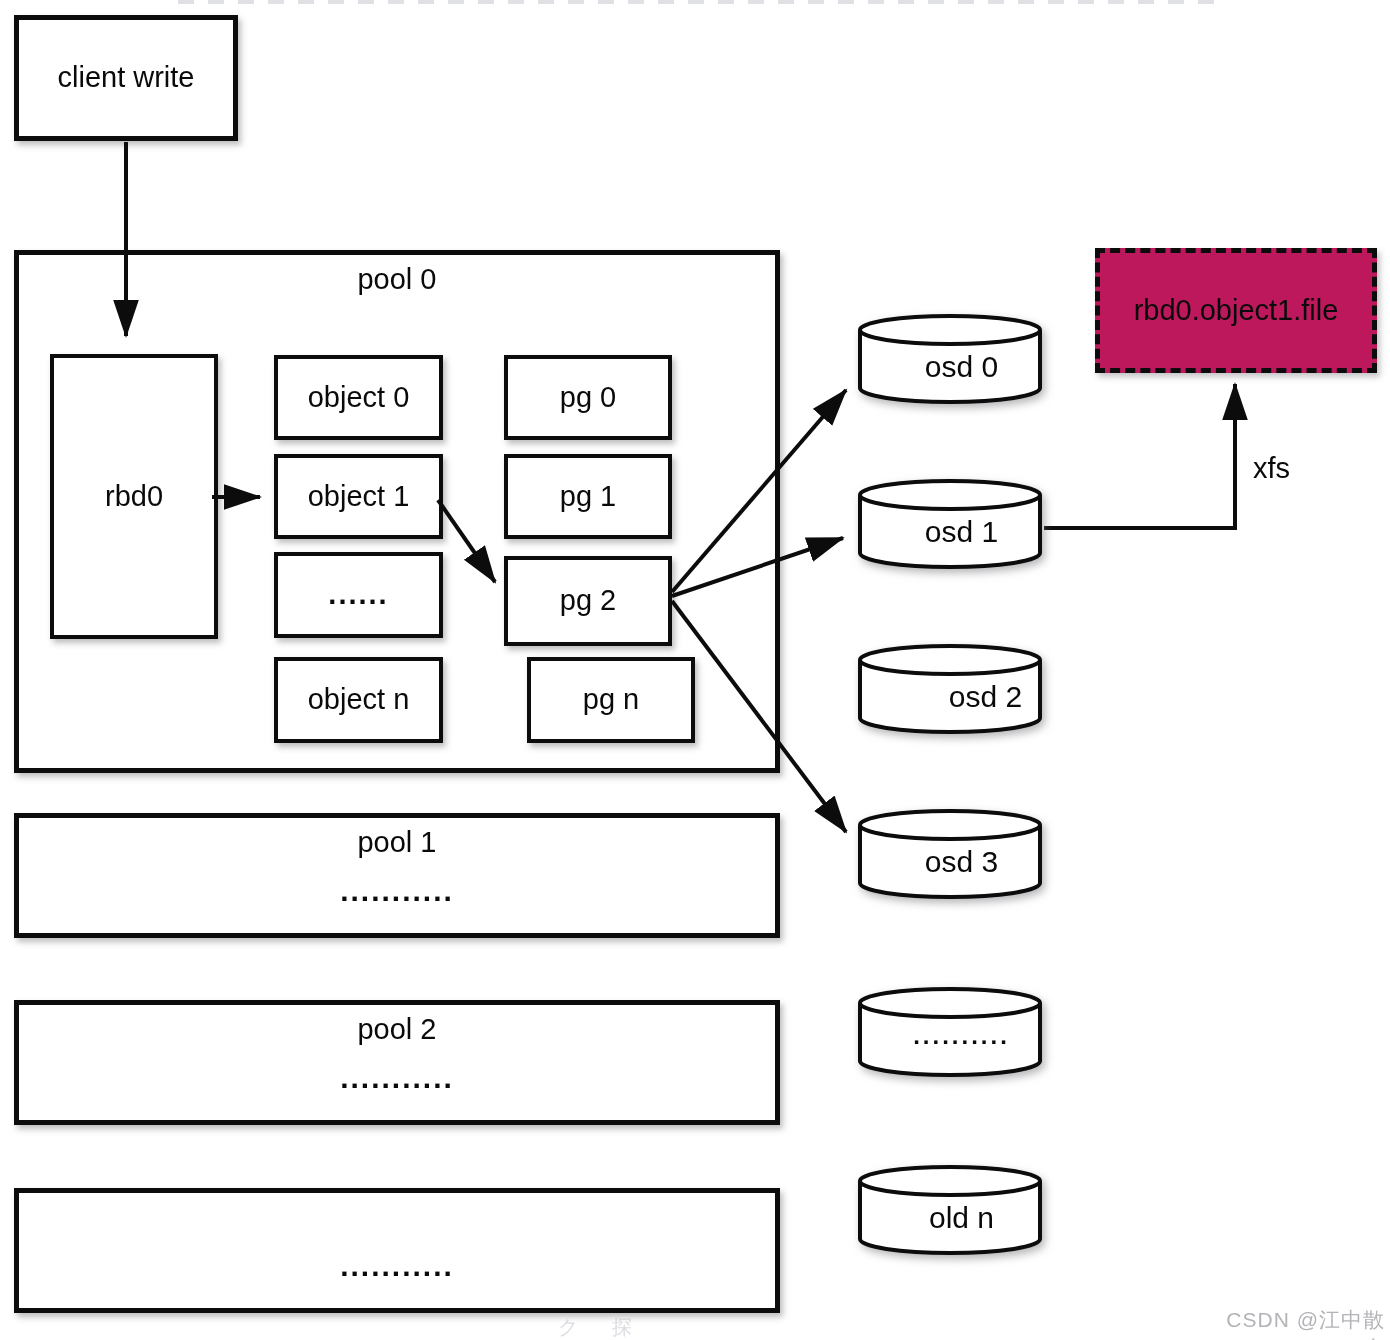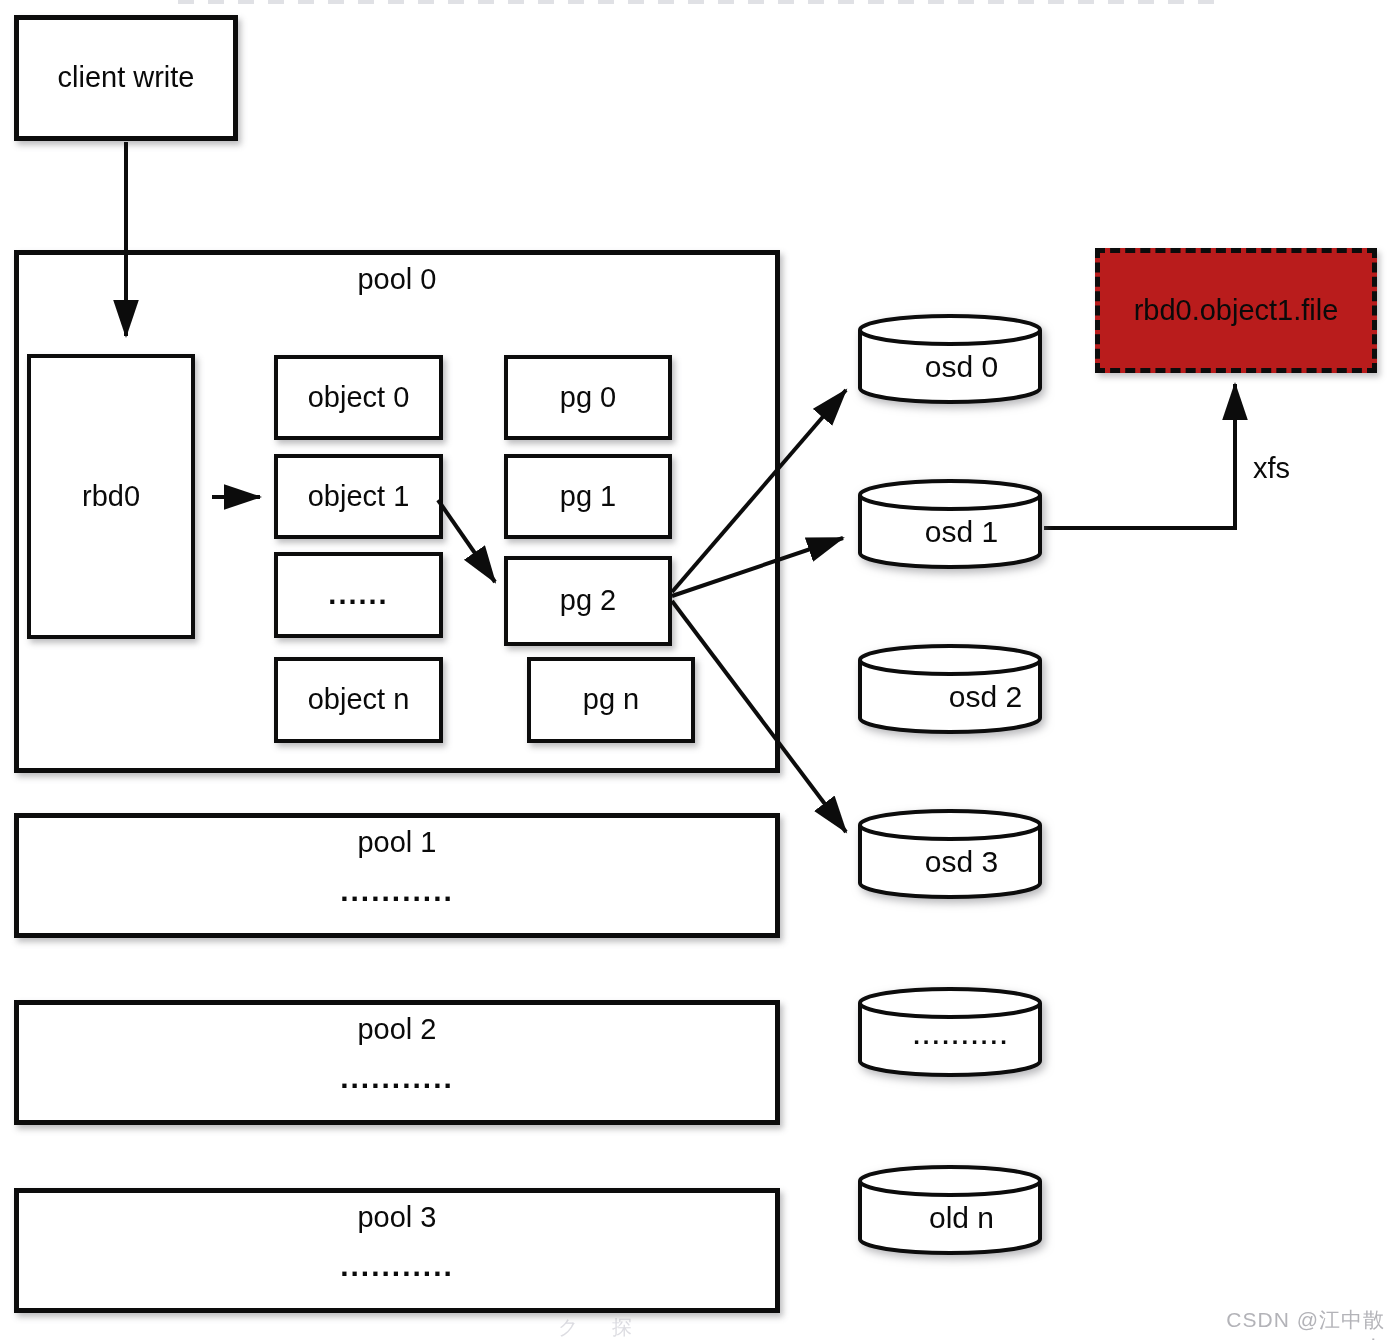--- a/index.html
+++ b/index.html
@@ -11,21 +11,21 @@
     position:absolute;box-sizing:border-box;background:#fff;
     border:4px solid #0c0c0c;box-shadow:3px 4px 6px rgba(110,110,115,.45);
     z-index:1;
   }
   .thick{border-width:5px;}
   .center{display:flex;align-items:center;justify-content:center;}
   .lbl{font-size:29px;line-height:1.15;color:#0a0a0a;white-space:nowrap;}
   .pool-title{position:absolute;left:0;right:0;top:8px;text-align:center;font-size:29px;}
   .pool-dots{position:absolute;left:0;right:0;top:56px;text-align:center;font-size:30px;font-weight:bold;letter-spacing:2px;}
   .dash-box{
-    position:absolute;box-sizing:border-box;background:#b91c1c;
+    position:absolute;box-sizing:border-box;background:#be185d;
     border:5px dashed #0c0c0c;box-shadow:3px 4px 6px rgba(110,110,115,.4);z-index:1;
   }
   svg.overlay{position:absolute;left:0;top:0;z-index:5;pointer-events:none;}
   .cyl-lbl{position:absolute;z-index:6;width:207px;text-align:center;font-size:30px;}
   .cyl-dots{font-size:24px;font-weight:bold;letter-spacing:3px;}
   .xfs{position:absolute;z-index:6;font-size:29px;}
   .watermark{position:absolute;z-index:6;font-size:21px;color:#b3b3b8;letter-spacing:1px;}
   .faint{position:absolute;z-index:0;font-size:20px;color:#dddde2;letter-spacing:14px;}
   .strip{
     position:absolute;left:178px;top:0;width:1040px;height:4px;z-index:0;
@@ -40,21 +40,21 @@
 
   <div class="strip"></div>
 
   <div class="box thick center" style="left:14px;top:15px;width:224px;height:126px;">
     <span class="lbl">client write</span>
   </div>
 
   <div class="box thick" style="left:14px;top:250px;width:766px;height:523px;">
     <div class="pool-title">pool 0</div>
 
-    <div class="box center" style="left:8px;top:99px;width:168px;height:285px;">
+    <div class="box center" style="left:31px;top:99px;width:168px;height:285px;">
       <span class="lbl">rbd0</span>
     </div>
 
     <div class="box center" style="left:255px;top:100px;width:169px;height:85px;">
       <span class="lbl">object 0</span>
     </div>
     <div class="box center" style="left:255px;top:199px;width:169px;height:85px;">
       <span class="lbl">object 1</span>
     </div>
     <div class="box center" style="left:255px;top:297px;width:169px;height:86px;">
@@ -86,21 +86,20 @@
 
   <div class="box thick" style="left:14px;top:813px;width:766px;height:125px;">
     <div class="pool-title">pool 1</div>
     <div class="pool-dots">...........</div>
   </div>
   <div class="box thick" style="left:14px;top:1000px;width:766px;height:125px;">
     <div class="pool-title">pool 2</div>
     <div class="pool-dots">...........</div>
   </div>
   <div class="box thick" style="left:14px;top:1188px;width:766px;height:125px;">
-    <div class="pool-title">pool 3</div>
     <div class="pool-dots">...........</div>
   </div>
 
   <svg class="overlay" width="1390" height="1340" viewBox="0 0 1390 1340">
     <defs>
       <marker id="arr" markerWidth="12" markerHeight="9" refX="9" refY="3.2" orient="auto" markerUnits="strokeWidth">
         <path d="M0,0 L9.5,3.2 L0,6.4 Z" fill="#0c0c0c"></path>
       </marker>
     </defs>
 

